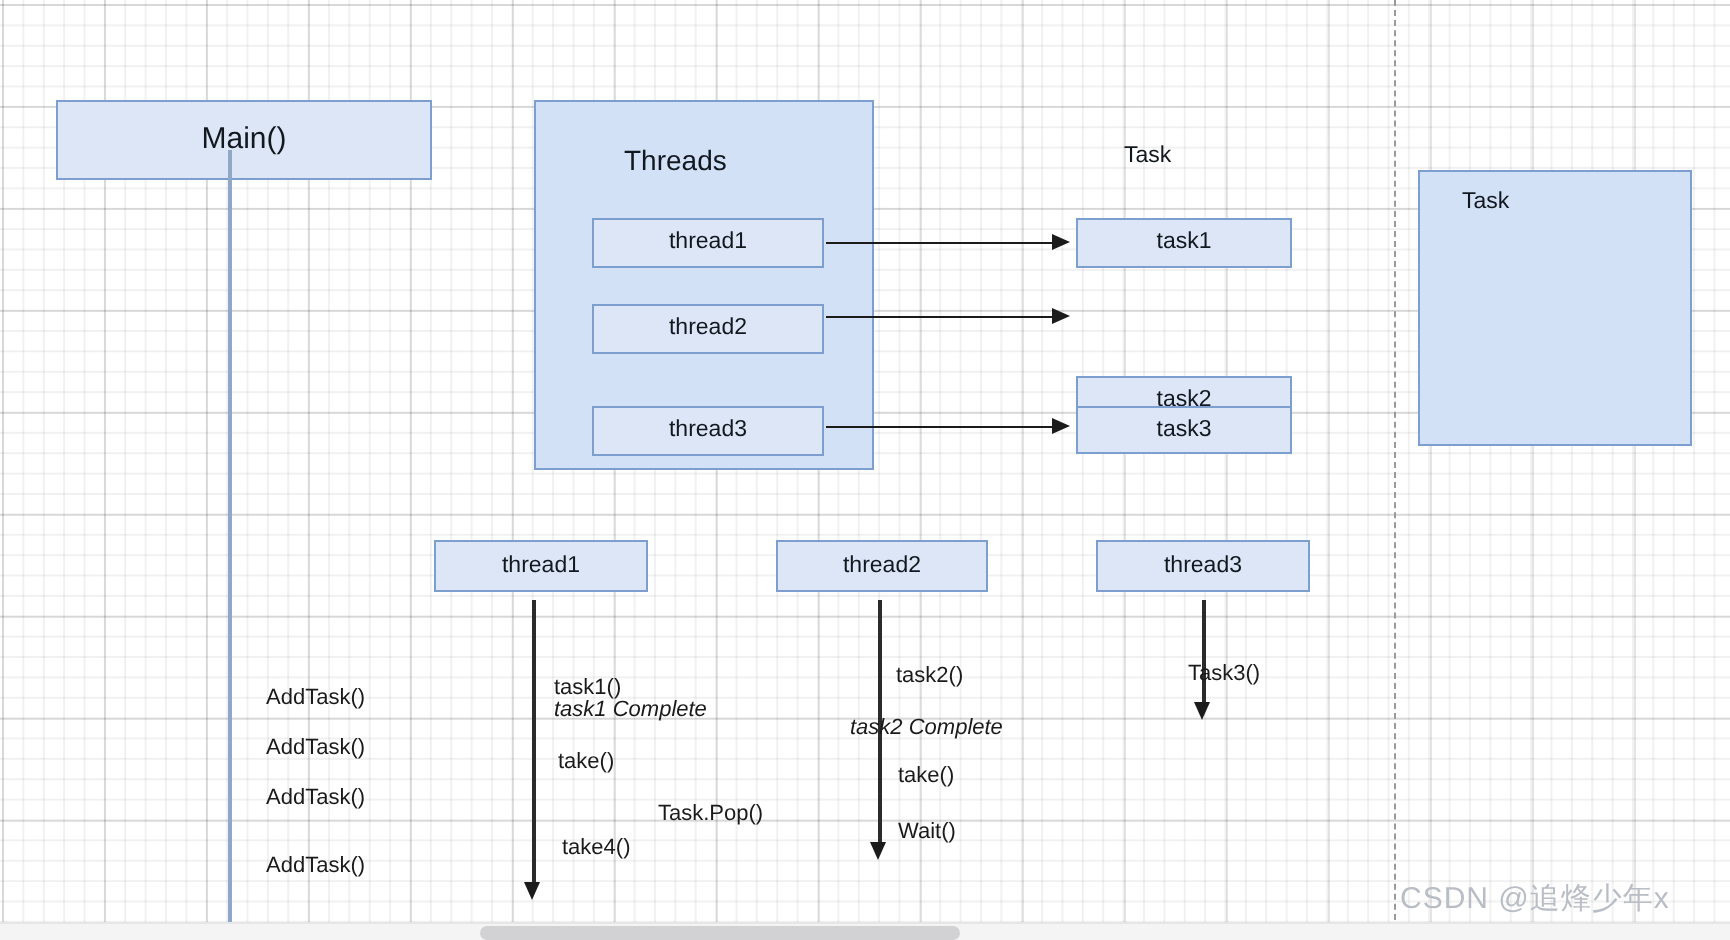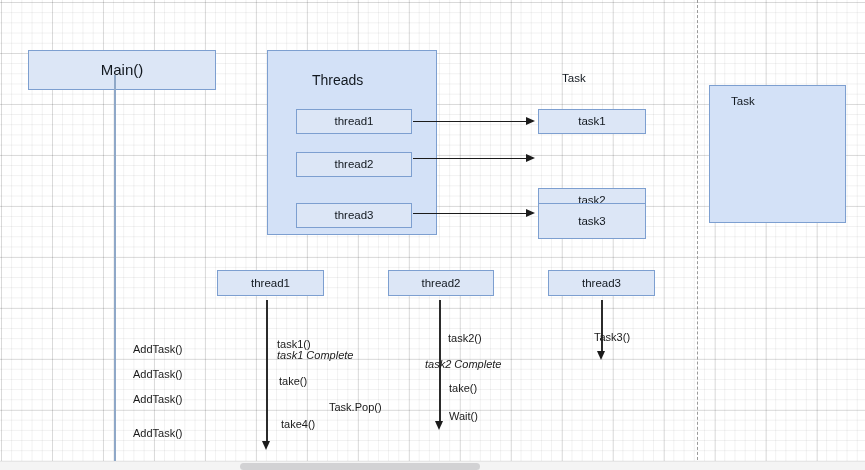--- a/index.html
+++ b/index.html
@@ -154,21 +154,21 @@
   <div class="arrow-right" style="left:526px; top:209px;"></div>
 
   <div class="container-title" style="left:562px; top:72px; font-size:11.5px;">Task</div>
 
   <div class="node" style="left:538px; top:109px; width:108px; height:25px;">
     <span>task1</span>
   </div>
   <div class="node" style="left:538px; top:152px; width:108px; height:25px;margin-top:36px;">
     <span>task2</span>
   </div>
-  <div class="node" style="left:538px; top:203px; width:108px; height:36px;">
+  <div class="node" style="left:538px; top:203px; width:108px; height:24px;">
     <span>task3</span>
   </div>
 
   <div class="node container" style="left:709px; top:85px; width:137px; height:138px;"></div>
   <div class="container-title" style="left:731px; top:95px; font-size:11.5px;">Task</div>
 
   <div class="free-label" style="left:133px; top:343px;">AddTask()</div>
   <div class="free-label" style="left:133px; top:368px;">AddTask()</div>
   <div class="free-label" style="left:133px; top:393px;">AddTask()</div>
   <div class="free-label" style="left:133px; top:427px;">AddTask()</div>
@@ -194,18 +194,19 @@
   <div class="free-label" style="left:449px; top:382px;">take()</div>
   <div class="free-label" style="left:449px; top:410px;">Wait()</div>
 
   <div class="node" style="left:548px; top:270px; width:107px; height:26px;">
     <span>thread3</span>
   </div>
   <div class="vline" style="left:601px; top:300px; height:52px;"></div>
   <div class="arrow-down" style="left:597px; top:351px;"></div>
   <div class="free-label" style="left:594px; top:331px;">Task3()</div>
 
+  <div class="watermark" style="left:700px; top:440px;">CSDN @追烽少年x</div>
 
   <div class="scrollbar-track" style="top:461px;">
     <div class="scrollbar-thumb" style="left:240px; width:240px;"></div>
   </div>
 
 </div>
 
 </body></html>

